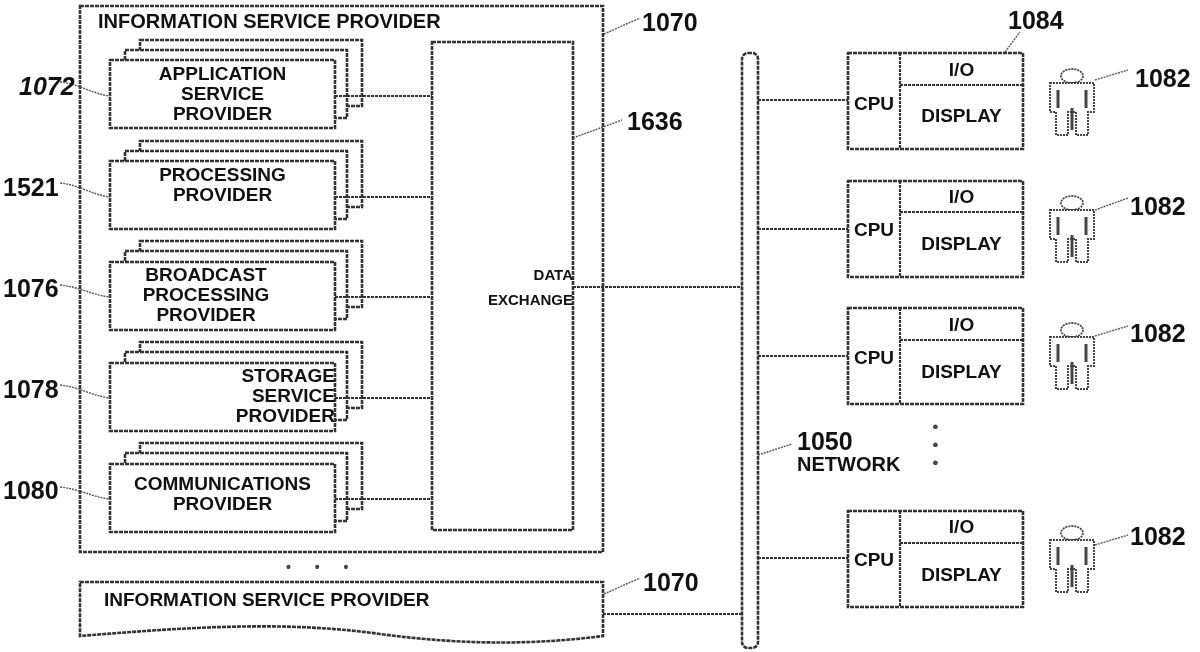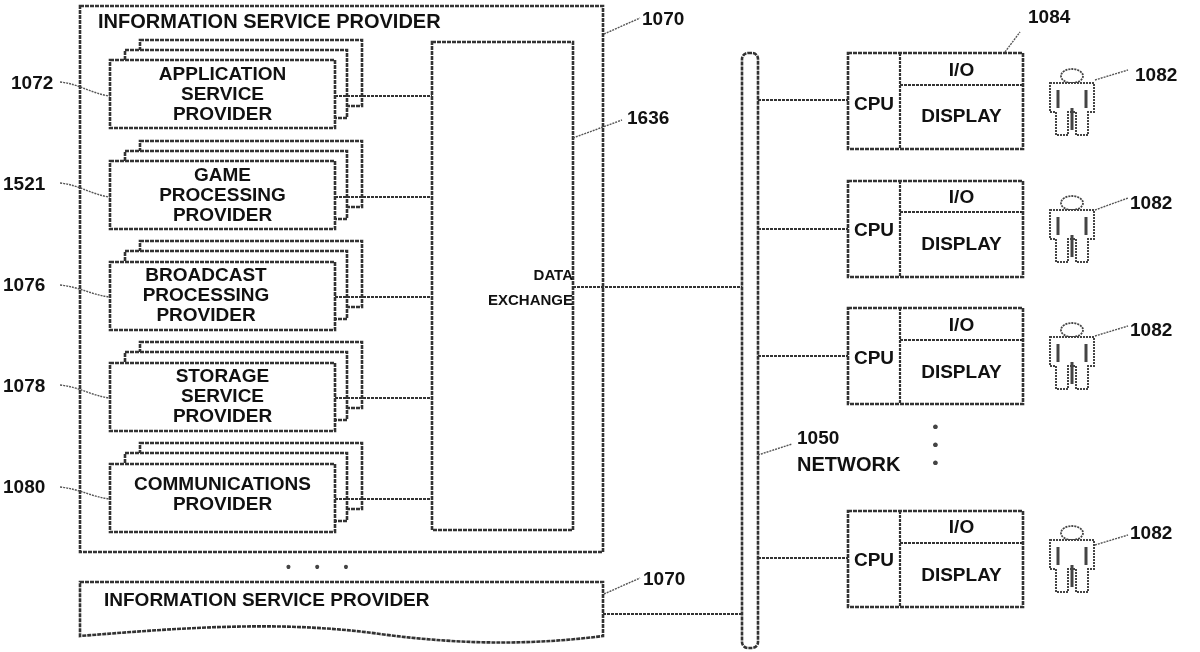--- a/index.html
+++ b/index.html
@@ -3,21 +3,21 @@
 <meta charset="utf-8">
 <style>
   html, body { margin: 0; padding: 0; background: #ffffff; }
   body { width: 1200px; height: 652px; position: relative; overflow: hidden;
          font-family: "Liberation Sans", sans-serif; color: #111; }
   svg { position: absolute; left: 0; top: 0; }
   .ln { stroke: #333; stroke-width: 2.2; fill: none; stroke-dasharray: 3 1; }
   .box { stroke: #333; stroke-width: 2.6; fill: #fff; stroke-dasharray: 4 1; }
   .lead { stroke: #555; stroke-width: 1.4; fill: none; stroke-dasharray: 2 1; }
   .lbl { position: absolute; font-weight: bold; text-align: center; line-height: 1; white-space: nowrap; }
-  .ref { position: absolute; font-weight: bold; font-size: 19px; white-space: nowrap; }
+  .ref { position: absolute; font-weight: bold; font-size: 25px; white-space: nowrap; }
   .prov { font-size: 19px; line-height: 20px; }
   .small { font-size: 15px; text-align: right; }
   .tiny { font-size: 19px; }
 </style>
 </head>
 <body>
 
 <svg width="1200" height="652">
 
   <rect class="box" x="80" y="6" width="523" height="546"></rect>
@@ -134,56 +134,55 @@
 
 <div class="lbl" style="left:98px;top:11px;font-size:20px;">INFORMATION SERVICE PROVIDER</div>
 <div class="ref" style="left:642px;top:8px;">1070</div>
 
 <div class="lbl prov" style="left:110px;top:64px;width:225px;">
   <div>APPLICATION</div>
   <div>SERVICE</div>
   <div>PROVIDER</div>
 </div>
 <div class="lbl prov" style="left:110px;top:165px;width:225px;">
-  <div>GAME</div>
   <div>PROCESSING</div>
   <div>PROVIDER</div>
 </div>
 <div class="lbl prov" style="left:110px;top:265px;width:192px;">
   <div>BROADCAST</div>
   <div>PROCESSING</div>
   <div>PROVIDER</div>
 </div>
-<div class="lbl prov" style="left:110px;top:366px;width:225px;">
+<div class="lbl prov" style="left:110px;top:366px;width:225px;text-align:right;">
   <div>STORAGE</div>
   <div>SERVICE</div>
   <div>PROVIDER</div>
 </div>
 <div class="lbl prov" style="left:110px;top:474px;width:225px;">
   <div>COMMUNICATIONS</div>
   <div>PROVIDER</div>
 </div>
 
-<div class="ref" style="left:11px;top:72px;">1072</div>
+<div class="ref" style="left:19px;top:72px;font-style:italic;">1072</div>
 <div class="ref" style="left:3px;top:173px;">1521</div>
 <div class="ref" style="left:3px;top:274px;">1076</div>
 <div class="ref" style="left:3px;top:375px;">1078</div>
 <div class="ref" style="left:3px;top:476px;">1080</div>
 
 <div class="lbl small" style="left:432px;top:262px;width:141px;line-height:25px;">
   <div>DATA</div>
   <div>EXCHANGE</div>
 </div>
 <div class="ref" style="left:627px;top:107px;">1636</div>
 
 <div class="ref" style="left:797px;top:427px;">1050</div>
 <div class="lbl" style="left:797px;top:454px;font-size:20px;">NETWORK</div>
 <div class="lbl" style="left:926px;top:424px;font-size:16px;line-height:19px;writing-mode:vertical-rl;letter-spacing:4px;color:#444;">• • •</div>
 
-<div class="ref" style="left:1008px;top:6px;margin-left:20px;">1084</div>
+<div class="ref" style="left:1008px;top:6px;">1084</div>
 
 <div class="lbl tiny" style="left:848px;top:94px;width:52px;">CPU</div>
 <div class="lbl tiny" style="left:900px;top:60px;width:123px;">I/O</div>
 <div class="lbl tiny" style="left:900px;top:106px;width:123px;">DISPLAY</div>
 
 <div class="lbl tiny" style="left:848px;top:220px;width:52px;">CPU</div>
 <div class="lbl tiny" style="left:900px;top:187px;width:123px;">I/O</div>
 <div class="lbl tiny" style="left:900px;top:234px;width:123px;">DISPLAY</div>
 
 <div class="lbl tiny" style="left:848px;top:348px;width:52px;">CPU</div>

